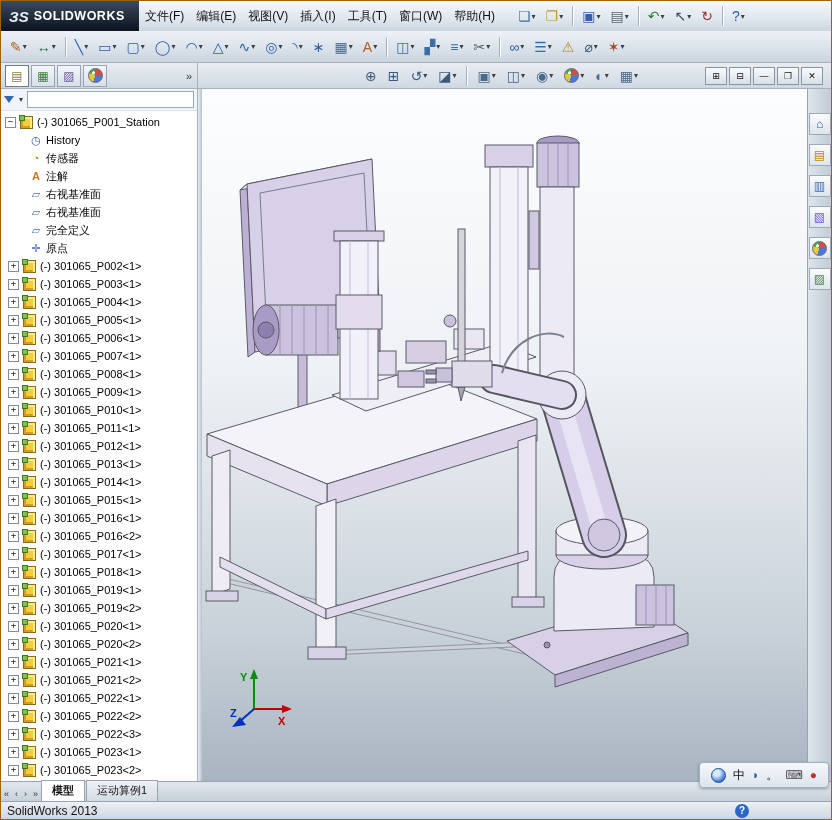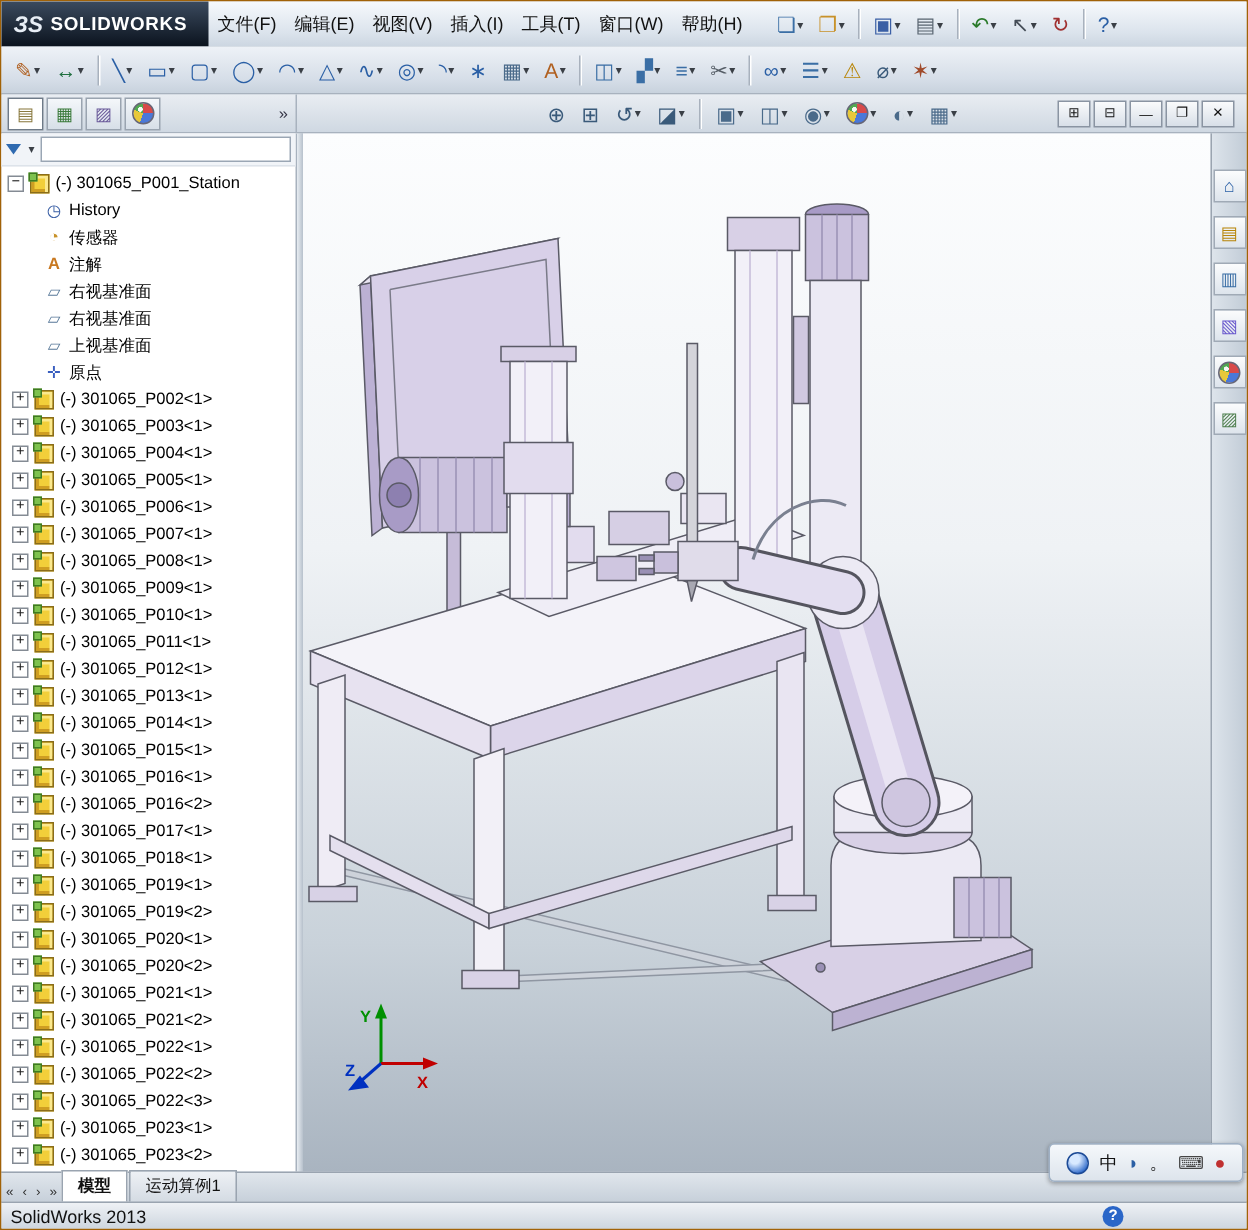--- a/index.html
+++ b/index.html
@@ -365,21 +365,21 @@
         <div class="trow" style="padding-left: 28px;">
           <span class="tico" style="color: rgb(90, 122, 154);">▱</span>
           <span class="lab">右视基准面</span>
         </div>
         <div class="trow" style="padding-left: 28px;">
           <span class="tico" style="color: rgb(90, 122, 154);">▱</span>
           <span class="lab">右视基准面</span>
         </div>
         <div class="trow" style="padding-left: 28px;">
           <span class="tico" style="color: rgb(90, 122, 154);">▱</span>
-          <span class="lab">上视基准面</span>
+          <span class="lab">完全定义</span>
         </div>
         <div class="trow" style="padding-left: 28px;">
           <span class="tico" style="color: rgb(58, 95, 192);">✛</span>
           <span class="lab">原点</span>
         </div>
         <div class="trow" style="padding-left: 7px;">
           <span class="exp">+</span>
           <span class="asm"></span>
           <span class="lab">(-) 301065_P002&lt;1&gt;</span>
         </div>

